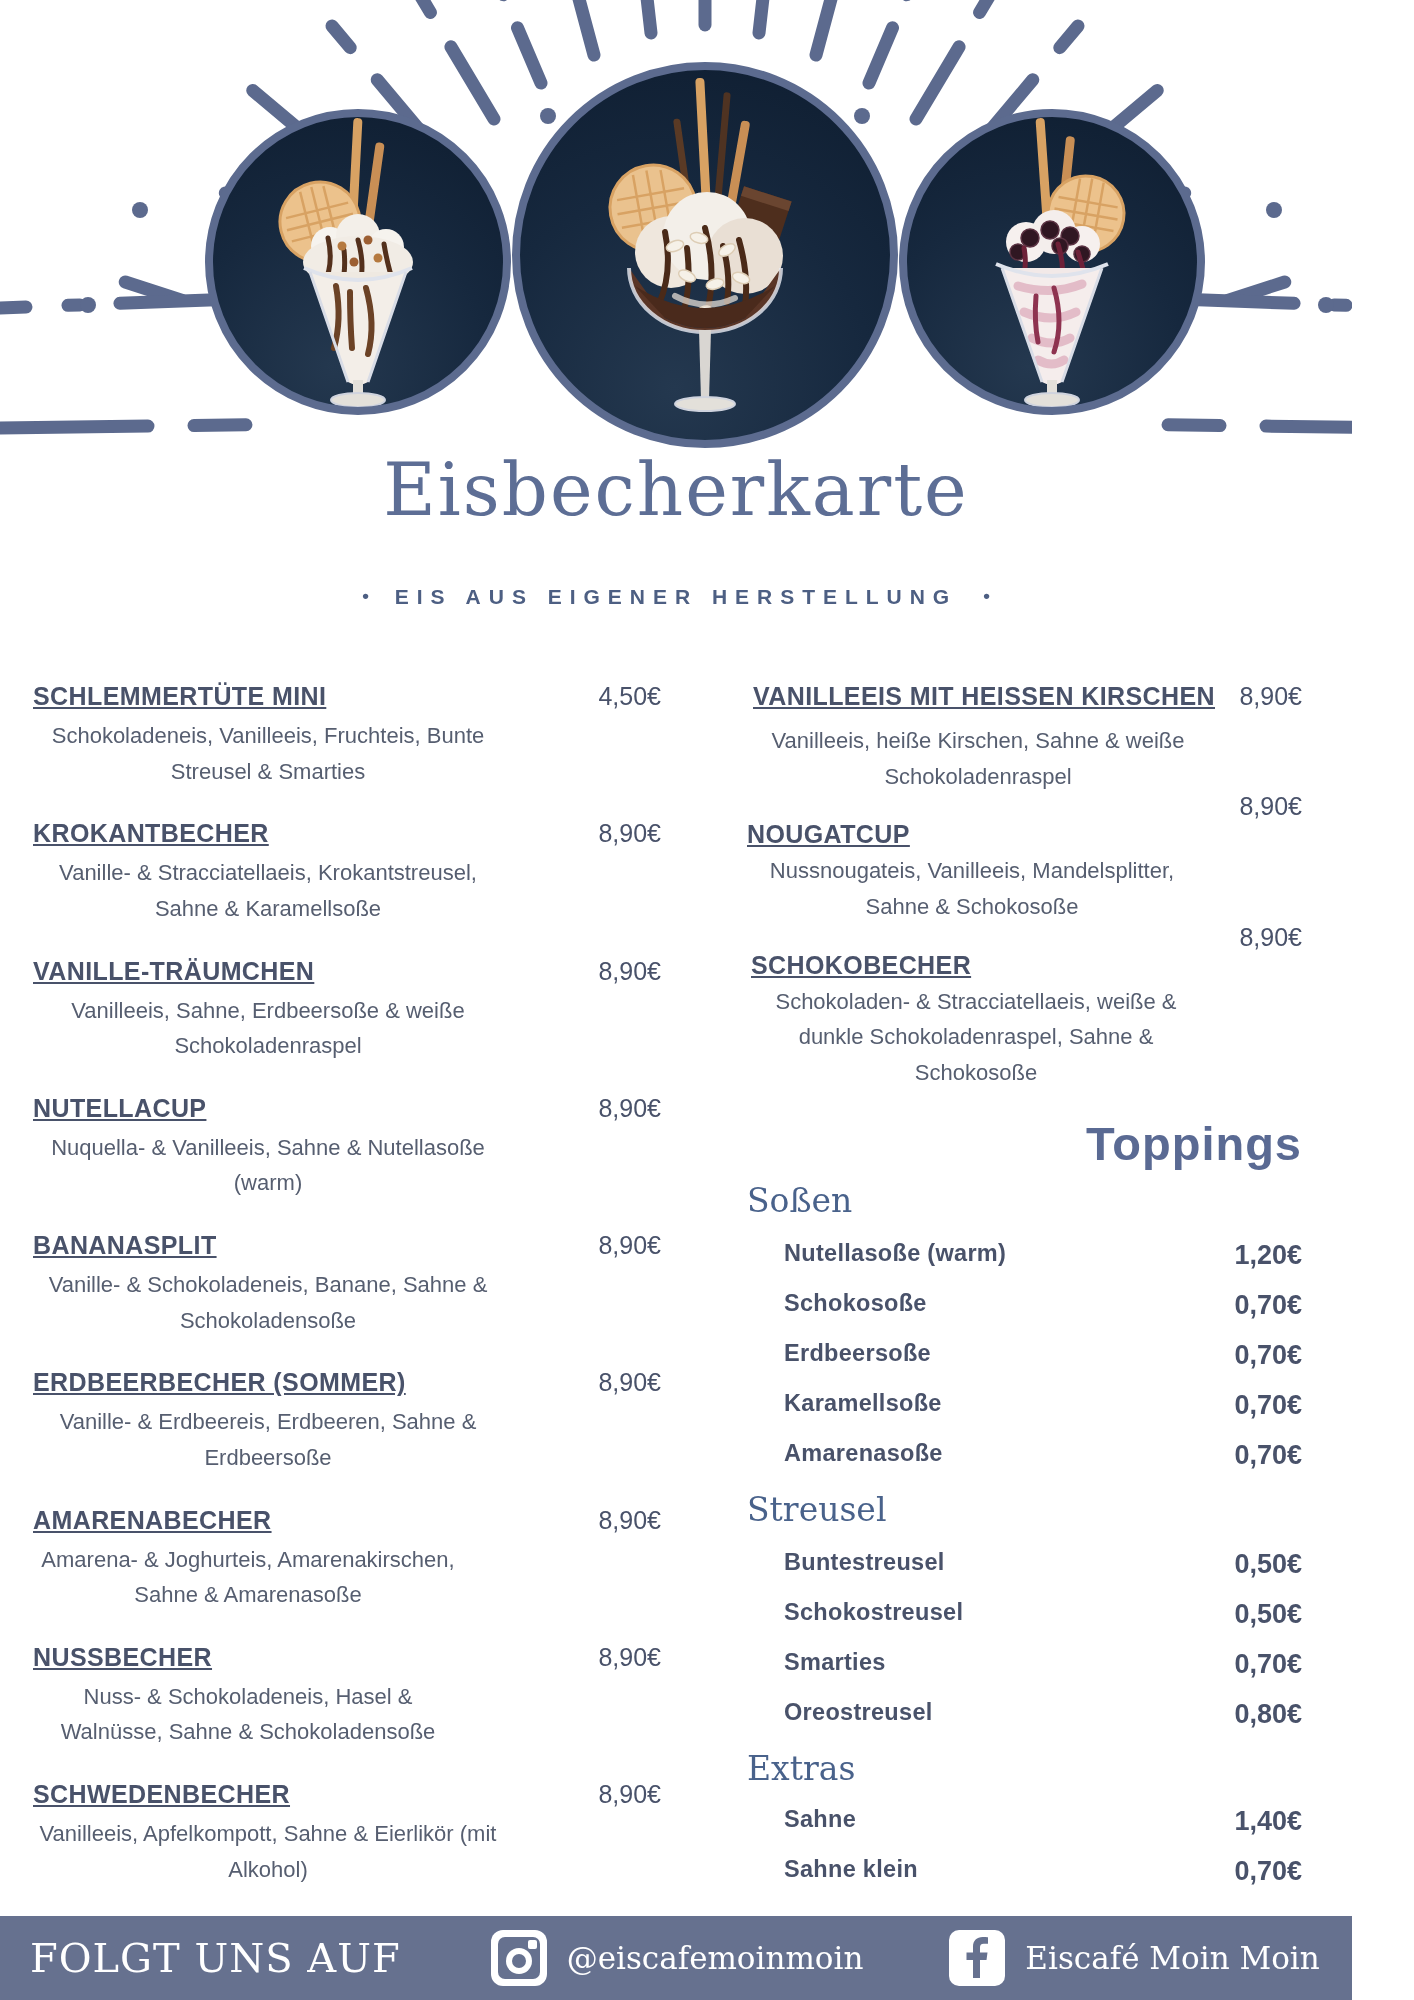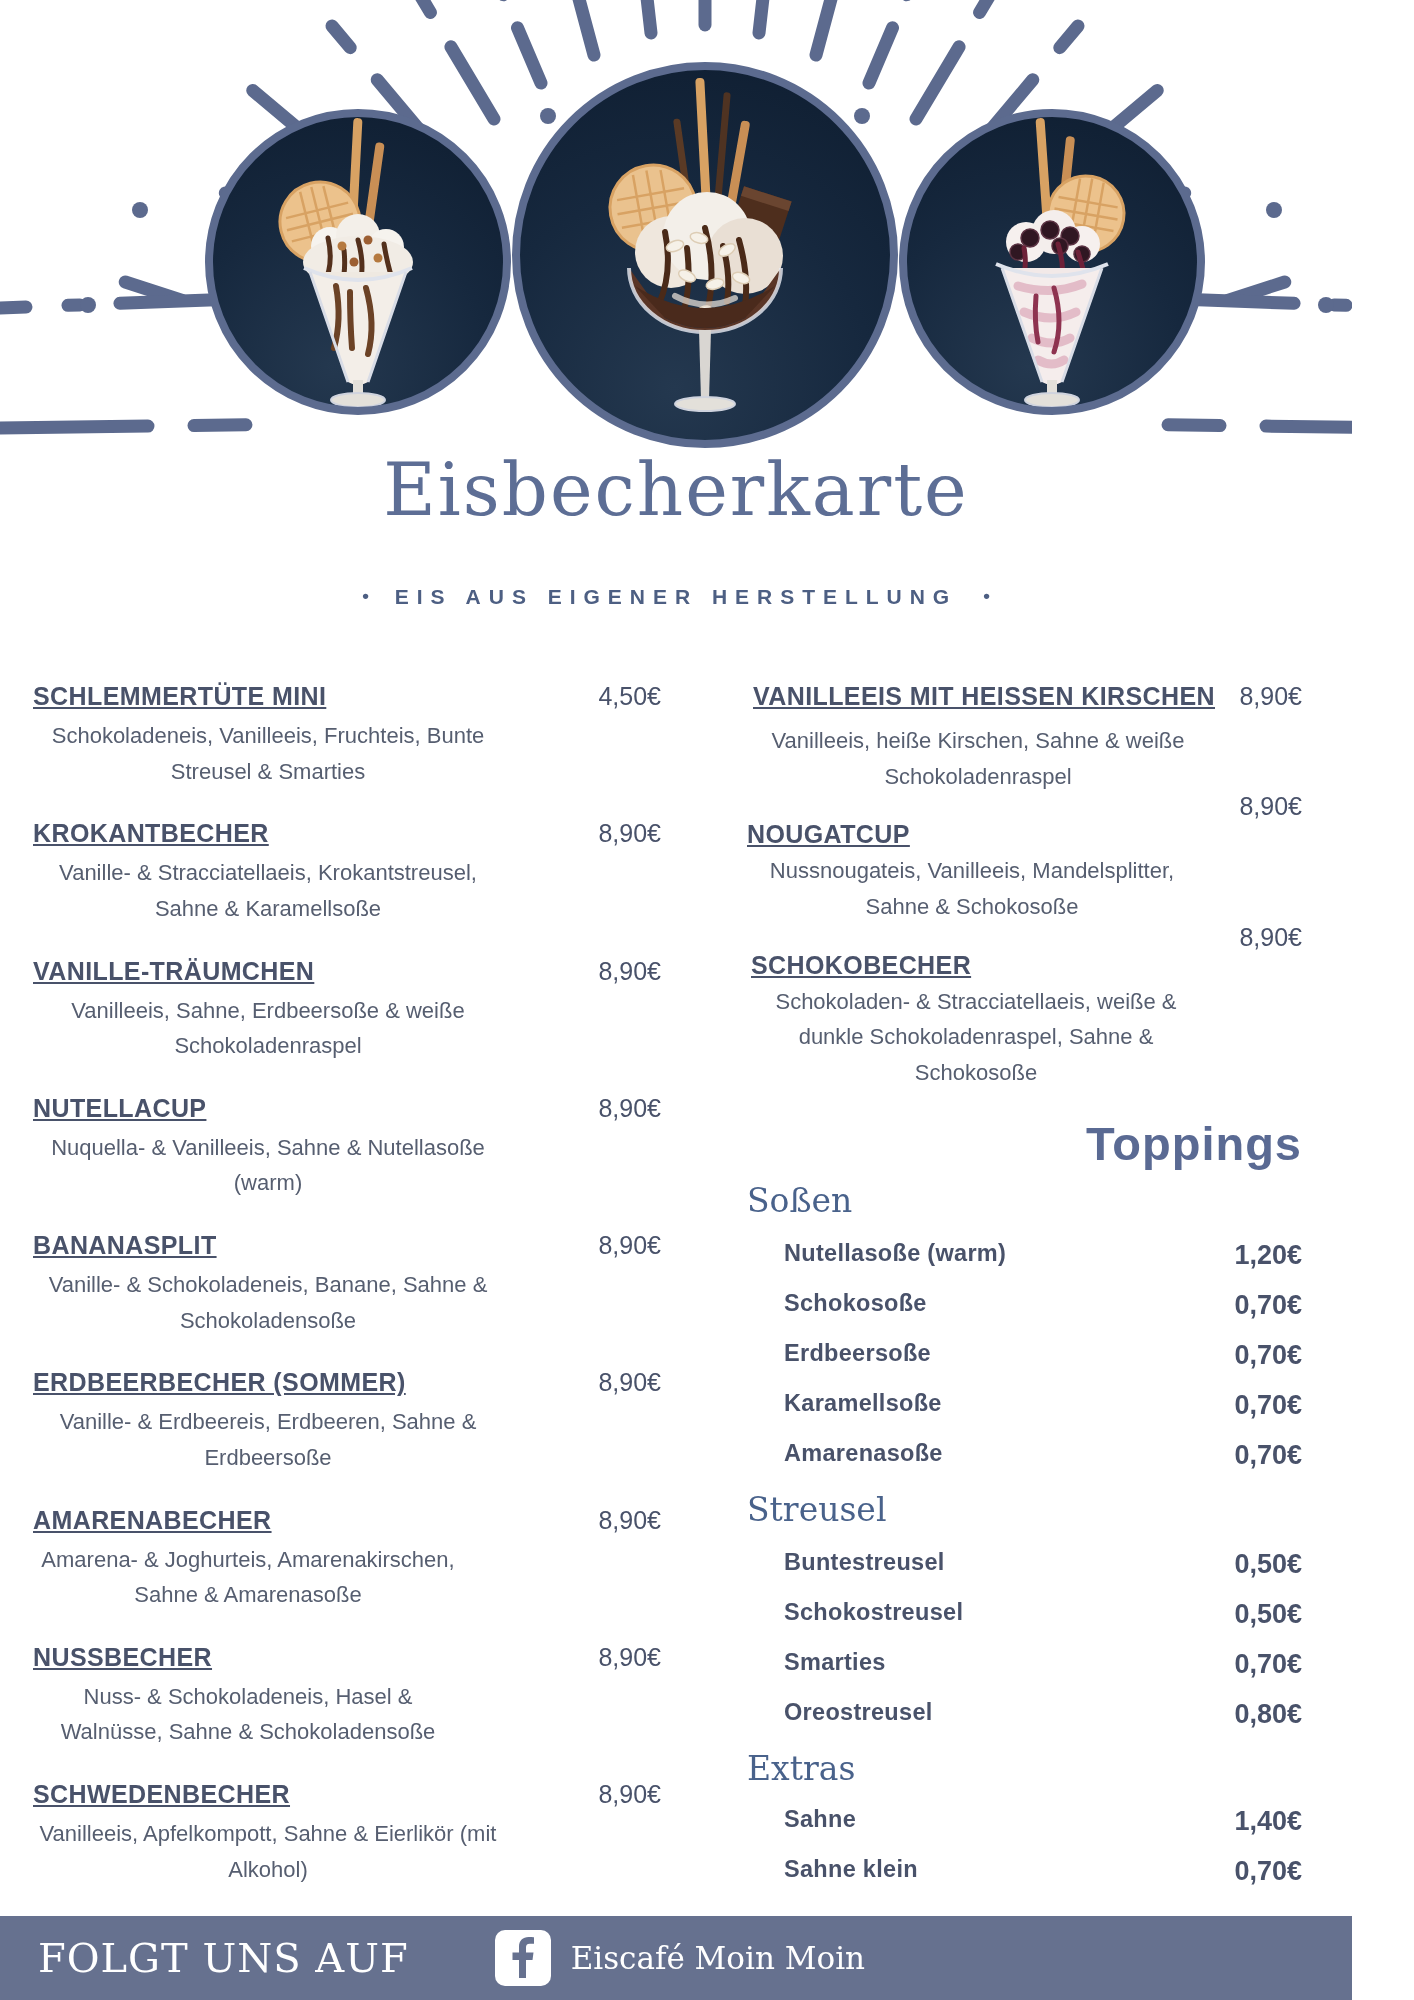--- a/index.html
+++ b/index.html
@@ -39,21 +39,21 @@
   .sec-head{font-family:"DejaVu Serif",serif;font-size:33px;color:#49628b;margin:0 0 20px 0;}
   .sec-head.mt{margin-top:16px;}
   .trow{display:flex;justify-content:space-between;margin:0 0 19px 6px;}
   .trow .tname{font-size:23.5px;font-weight:bold;color:#49526a;letter-spacing:0.3px;margin-left:31px;}
   .trow .tprice{font-size:27px;font-weight:bold;color:#49526a;}
 
   
   .footer{position:absolute;left:0;bottom:0;width:1414px;height:84px;background:#66718f;
           display:flex;align-items:center;}
   .footer .label{font-family:"DejaVu Serif",serif;font-size:40px;color:#ffffff;
-                 margin-left:38px;letter-spacing:1px;text-align:right;}
+                 margin-left:30px;letter-spacing:1px;text-align:right;}
   .social{display:flex;align-items:center;gap:20px;text-decoration:none;}
   .social .sname{font-family:"DejaVu Serif",serif;font-size:31px;color:#ffffff;}
   .ig{margin-left:90px;}
   .fb{margin-left:42px;padding-left:44px;}
   .icon-box{width:56px;height:56px;flex:0 0 56px;}
 </style>
 </head>
 <body>
 
 <div class="page">
@@ -361,20 +361,30 @@
       <div class="trow">
           <span class="tname">Sahne klein</span>
           <span class="tprice">0,70€</span>
         </div>
     </div>
   </div>
 
   <div class="footer">
     <span class="label">FOLGT UNS AUF</span>
 
+    <span class="social ig">
+      <svg class="icon-box" viewBox="0 0 56 56">
+        <rect x="0" y="0" width="56" height="56" rx="12" fill="#ffffff"></rect>
+        <rect x="7" y="7" width="42" height="42" rx="7" fill="#66718f"></rect>
+        <circle cx="28" cy="31" r="13" fill="#ffffff"></circle>
+        <circle cx="28" cy="31" r="7" fill="#66718f"></circle>
+        <rect x="37" y="10" width="9" height="9" rx="2" fill="#ffffff"></rect>
+      </svg>
+      <span class="sname">@eiscafemoinmoin</span>
+    </span>
 
     <span class="social fb">
       <svg class="icon-box" viewBox="0 0 56 56">
         <rect x="0" y="0" width="56" height="56" rx="10" fill="#ffffff"></rect>
         <path d="M31 48 V30 h6.5 l1-7.5 H31 v-5 c0-2.2 0.8-3.7 3.8-3.7 H39 V7.2 C38.2 7.1 35.8 7 33.6 7 c-5.7 0-9.6 3.4-9.6 9.8 v5.7 H17.5 V30 H24 v18 Z" fill="#66718f"></path>
       </svg>
       <span class="sname">Eiscafé Moin Moin</span>
     </span>
   </div>
 

